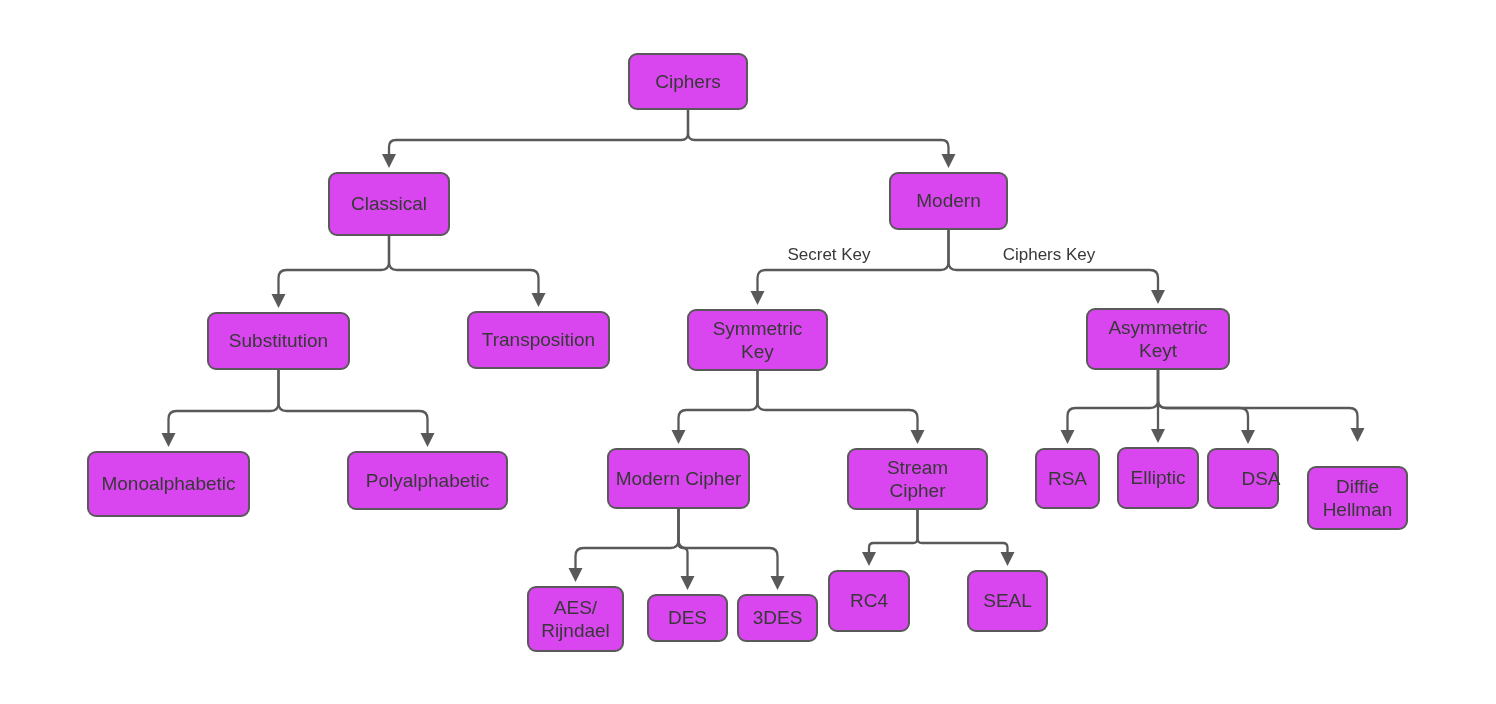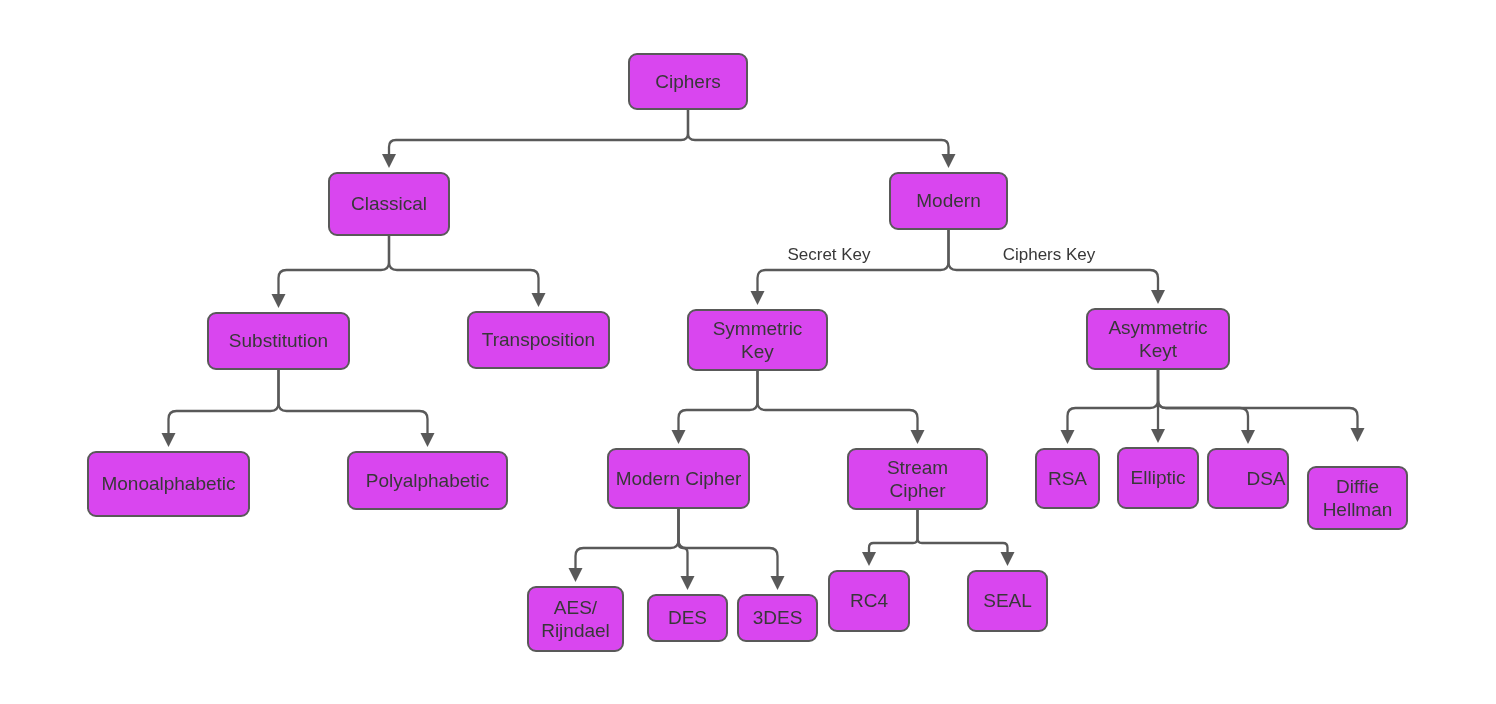--- a/index.html
+++ b/index.html
@@ -100,21 +100,21 @@
 Key</div>
       <div class="node" style="left: 1086px; top: 308px; width: 144px; height: 62px;">Asymmetric
 Keyt</div>
       <div class="node" style="left: 87px; top: 451px; width: 163px; height: 66px;">Monoalphabetic</div>
       <div class="node" style="left: 347px; top: 451px; width: 161px; height: 59px;">Polyalphabetic</div>
       <div class="node" style="left: 607px; top: 448px; width: 143px; height: 61px;">Modern Cipher</div>
       <div class="node" style="left: 847px; top: 448px; width: 141px; height: 62px;">Stream
 Cipher</div>
       <div class="node" style="left: 1027px; top: 448px; width: 65px; height: 61px; margin-left: 8px;">RSA</div>
       <div class="node" style="left: 1117px; top: 447px; width: 82px; height: 62px;">Elliptic</div>
-      <div class="node" style="left: 1207px; top: 448px; width: 82px; height: 61px; padding-left: 40px;">DSA</div>
+      <div class="node" style="left: 1207px; top: 448px; width: 72px; height: 61px; padding-left: 40px;">DSA</div>
       <div class="node" style="left: 1307px; top: 466px; width: 101px; height: 64px;">Diffie
 Hellman</div>
       <div class="node" style="left: 527px; top: 586px; width: 97px; height: 66px;">AES/
 Rijndael</div>
       <div class="node" style="left: 647px; top: 594px; width: 81px; height: 48px;">DES</div>
       <div class="node" style="left: 737px; top: 594px; width: 81px; height: 48px;">3DES</div>
       <div class="node" style="left: 828px; top: 570px; width: 82px; height: 62px;">RC4</div>
       <div class="node" style="left: 967px; top: 570px; width: 81px; height: 62px;">SEAL</div>
     </div>
   <div id="labels">

